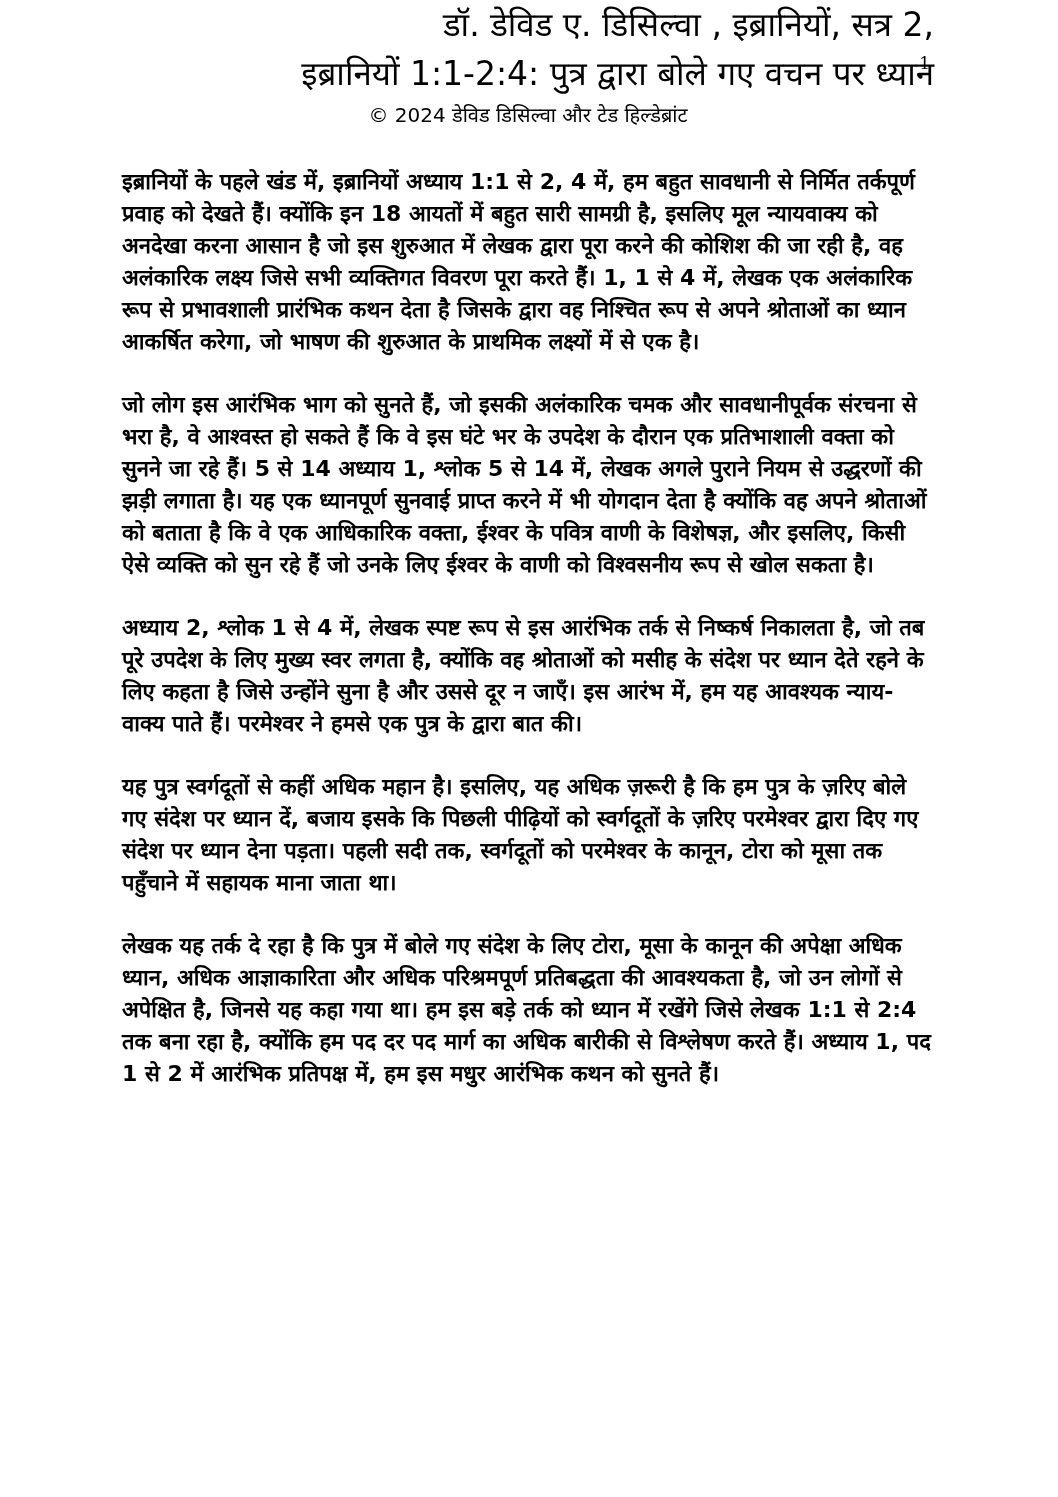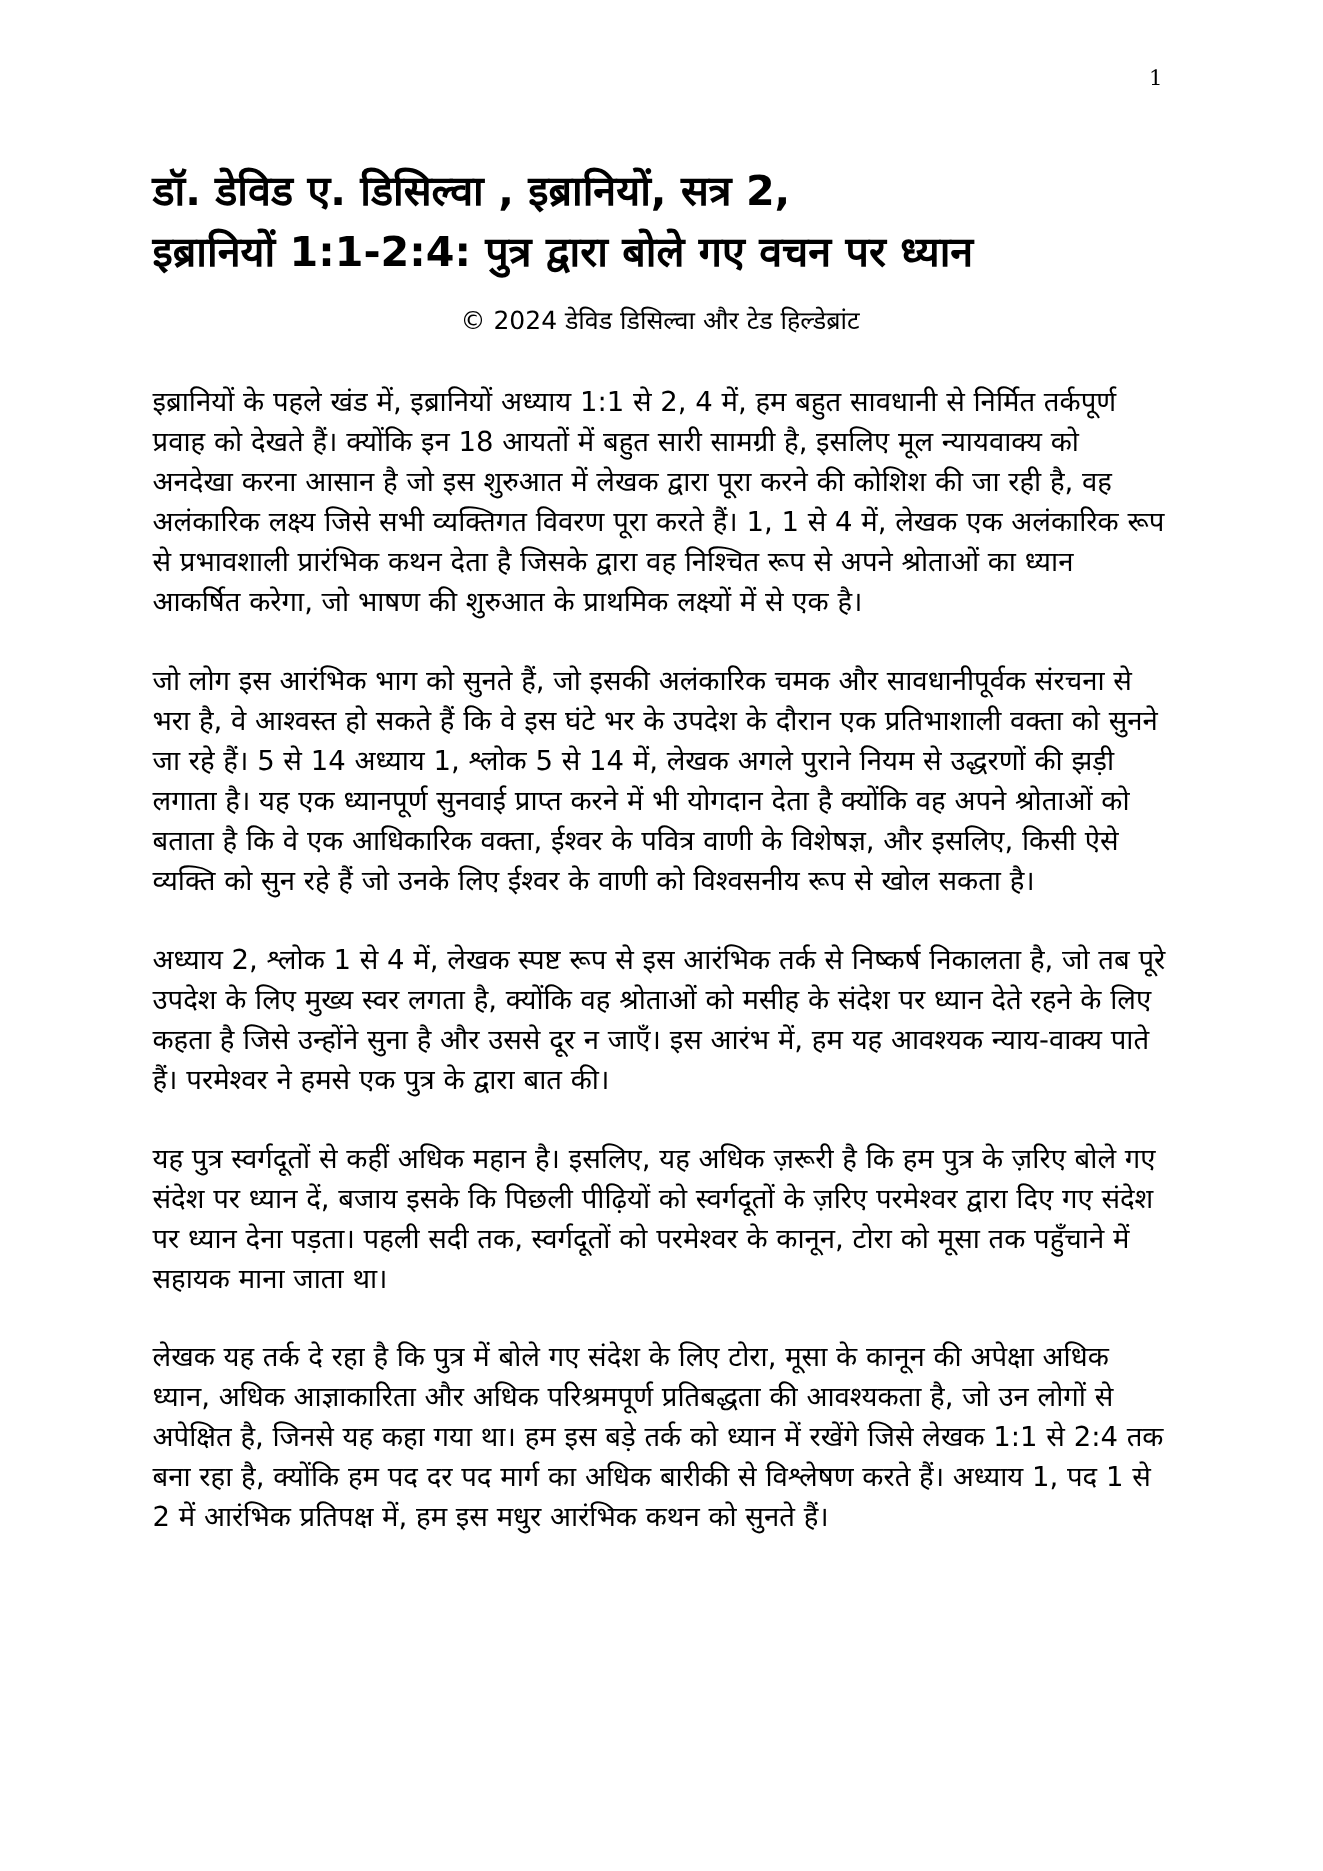--- a/index.html
+++ b/index.html
@@ -19,46 +19,46 @@
   }
   .page-number {
     position: absolute;
     top: 53px;
     right: 128px;
     font-size: 17px;
     font-family: "DejaVu Serif", serif;
     color: #000000;
   }
   .title-block {
-    padding-top: 128px;
     width: 812px;
     margin: 0 auto 0 122px;
-    text-align: left;
-    font-weight: bold;
+    text-align: right;
+    font-weight: normal;
     font-size: 33px;
     line-height: 49px;
     letter-spacing: 0px;
   }
   .copyright-line {
     width: 812px;
-    margin: 16px auto 0 122px;
+    margin: 3px auto 0 122px;
     text-align: center;
     font-size: 20px;
     line-height: 28px;
     font-weight: normal;
   }
   .content {
     width: 812px;
     margin: 37px 124px 0 122px;
     font-size: 22px;
     line-height: 32px;
     text-align: left;
   }
   .content p {
     margin: 0 0 31px 0;
+    font-weight: bold;
   }
 </style>
 </head>
 <body>
 
 <div class="page">
 
   <div class="page-number">1</div>
 
   <div class="title-block">

